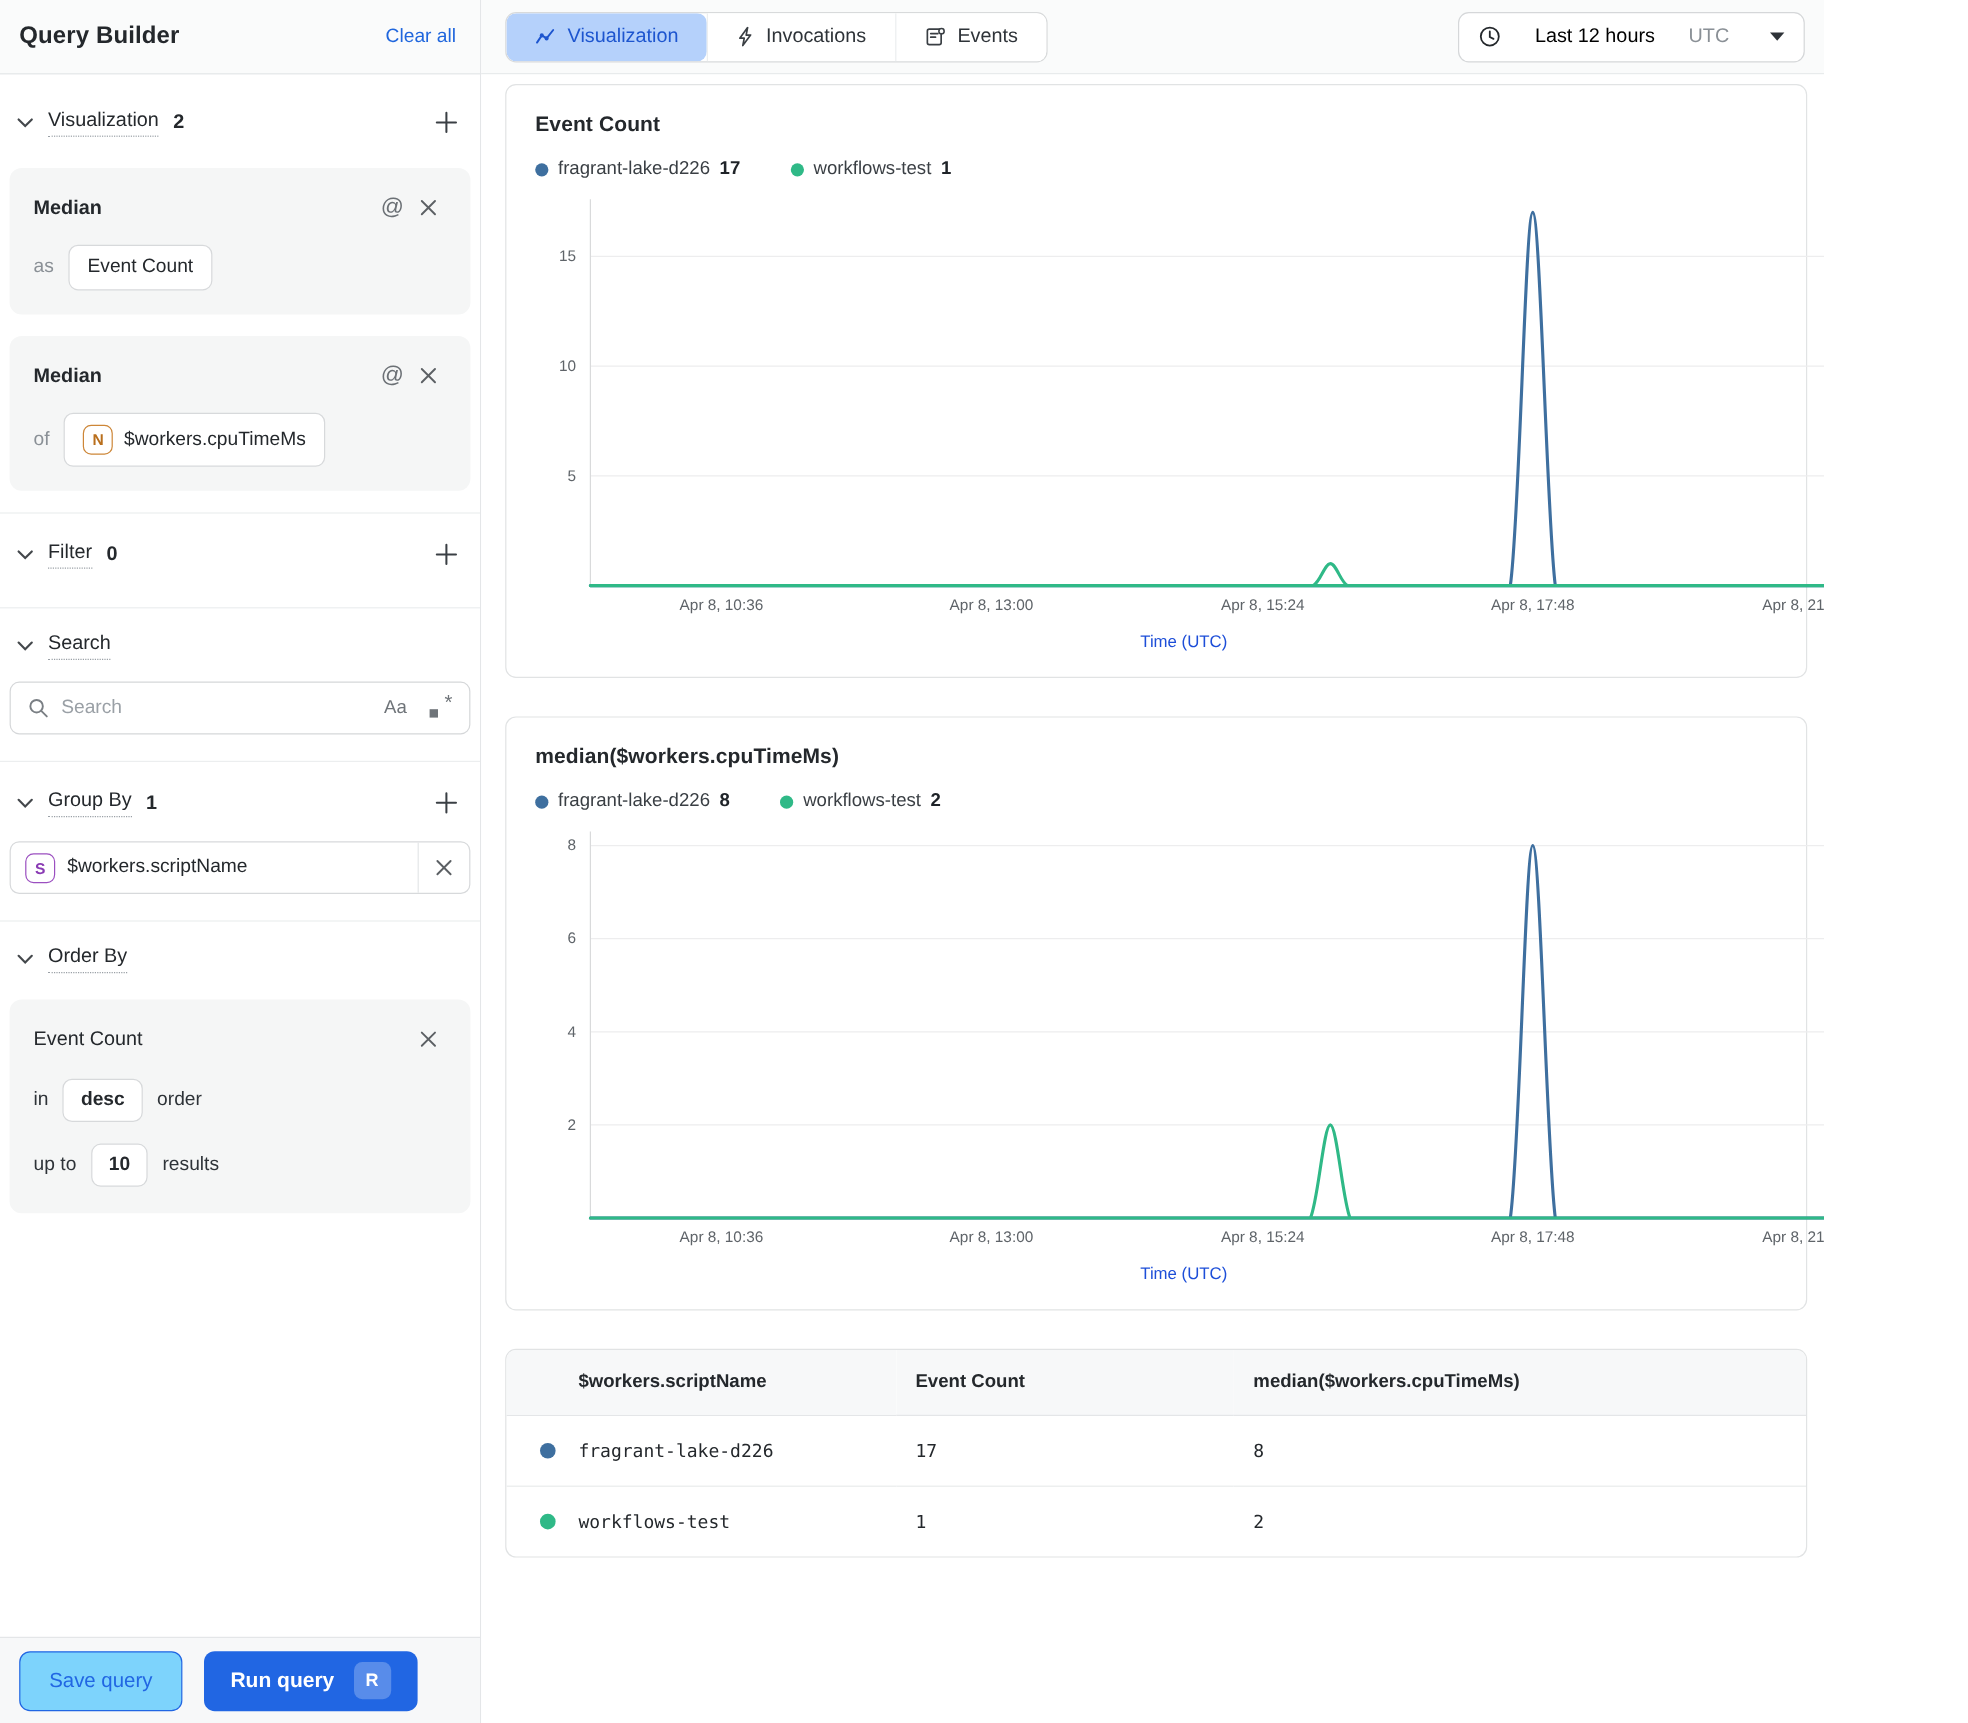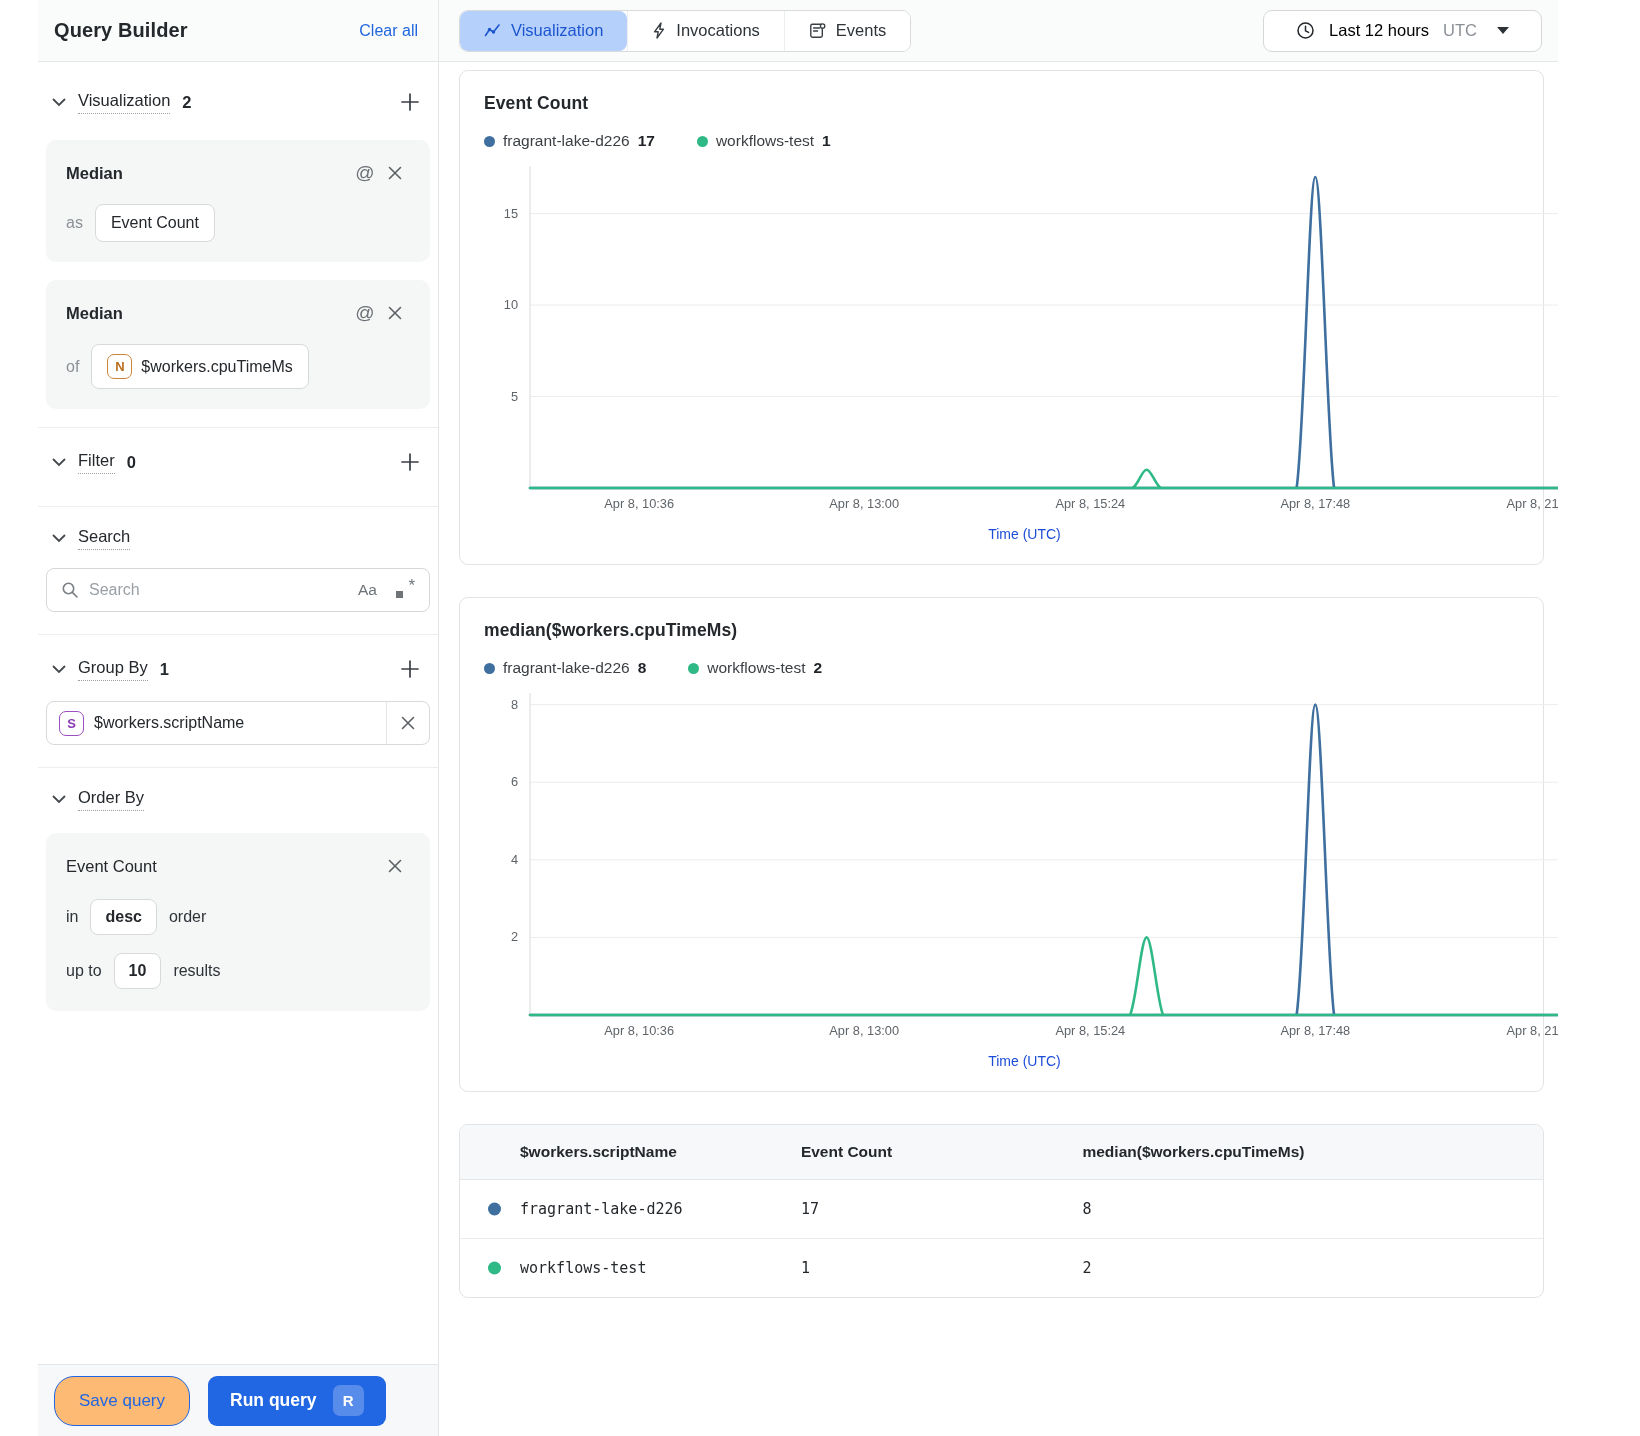--- a/index.html
+++ b/index.html
@@ -1,18 +1,18 @@
 <!DOCTYPE html>
 <html><head>
 <meta charset="utf-8">
 <style>
   * { margin:0; padding:0; box-sizing:border-box; }
   html,body { width:1640px; height:1436px; overflow:hidden; background:#fff;
     font-family:"Liberation Sans", sans-serif; color:#24282c; }
-  .app { display:flex; width:1520px; height:1436px;margin-left:38px; }
+  .app { display:flex; width:1520px; height:1436px; }
 
   
   .sidebar { width:401px; flex:0 0 401px; border-right:1px solid #e4e6e8; display:flex; flex-direction:column; background:#fff; }
   .sidebar-header { height:62px; flex:0 0 62px; background:#fafbfb; border-bottom:1px solid #e4e6e8;
     display:flex; align-items:center; justify-content:space-between; padding:0 20px 0 16px; }
   .sidebar-title { font-size:20px; font-weight:700; letter-spacing:.1px; }
   .link-blue { color:#1f66dd; font-size:16px; cursor:pointer; }
   .sidebar-body { flex:1 1 auto; overflow:hidden; padding:0 8px; }
   .section-head { display:flex; align-items:center; padding:26px 6px 14px 6px;text-align:center; }
   .section-head.tight { padding-top:20px; }
@@ -54,36 +54,36 @@
   .vsep { width:1px; align-self:stretch; background:#e4e6e8; margin-left:auto; }
   .gb-close { width:42px; display:flex; align-items:center; justify-content:center; cursor:pointer; }
 
   .order-card { background:#f5f6f6; border-radius:10px; padding:18px 20px 22px 20px; margin:8px 0 18px 0; }
   .order-row { display:flex; align-items:center; margin-top:18px; }
   .mini-box { background:#fff; border:1px solid #d7d9db; border-radius:8px; padding:8px 14px;
     font-size:16px; font-weight:600; margin:0 12px; cursor:pointer; }
 
   .sidebar-footer { height:72px; flex:0 0 72px; background:#f7f8f9; border-top:1px solid #e4e6e8;
     display:flex; align-items:center; padding:0 16px; gap:18px; }
-  .btn-outline { height:50px; padding:0 24px; border:1px solid #2166e3; border-radius:20px; background:#fdba74;
+  .btn-outline { height:50px; padding:0 24px; border:1px solid #2166e3; border-radius:9px; background:#7dd3fc;
     color:#2166e3; font-size:17px; display:flex; align-items:center; cursor:pointer; font-family:inherit; }
   .btn-primary { height:50px; padding:0 22px; border:none; border-radius:9px; background:#2166e3;
     color:#fff; font-size:17.5px; font-weight:700; display:flex; align-items:center; gap:16px; cursor:pointer; font-family:inherit; }
   .key-badge { width:31px; height:31px; border-radius:7px; background:rgba(255,255,255,.25);
     display:flex; align-items:center; justify-content:center; font-size:15px; font-weight:700; }
 
   
   .main { flex:1; display:flex; flex-direction:column; min-width:0; }
   .main-header { height:62px; flex:0 0 62px; background:#fafbfb; border-bottom:1px solid #e4e6e8;
     display:flex; align-items:center; justify-content:space-between; padding:8px 16px 8px 20px; }
   .tab-group { display:flex; align-items:stretch; height:42px; background:#fff; border:1px solid #d8dadb; border-radius:9px; overflow:hidden; }
   .tab { display:flex; align-items:center; gap:10px; padding:0 24px; font-size:16.5px; color:#2e3338; cursor:pointer; background:#fff; border:none; font-family:inherit; }
   .tab + .tab { border-left:1px solid #eceeef; }
   .tab.active { background:#b5d1fb; color:#1d55cf; border-radius:8px; border-left:none; font-weight:500; }
-  .time-btn { display:flex; align-items:center; gap:14px; height:42px; padding:0 32px; background:#fff;
+  .time-btn { display:flex; align-items:center; gap:28px; height:42px; padding:0 16px; background:#fff;
     border:1px solid #d5d7d9; border-radius:9px; font-size:16.5px; cursor:pointer; font-family:inherit; }
   .time-tz { color:#8a9096; }
   .caret-down { width:0; height:0; border-left:6px solid transparent; border-right:6px solid transparent;
     border-top:7px solid #2e3338; margin-left:6px; }
 
   .main-body { flex:1; overflow:hidden; padding:8px 14px 0 20px; background:#fff; }
   .card { border:1px solid #e1e3e4; border-radius:9px; background:#fff; padding:22px 24px 14px 24px; margin-bottom:32px; }
   .card-title { font-size:17.5px; font-weight:700; letter-spacing:.1px; }
   .legend { display:flex; align-items:center; gap:42px; margin:18px 0 8px 0; }
   .legend-item { display:flex; align-items:center; gap:8px; cursor:pointer; }

